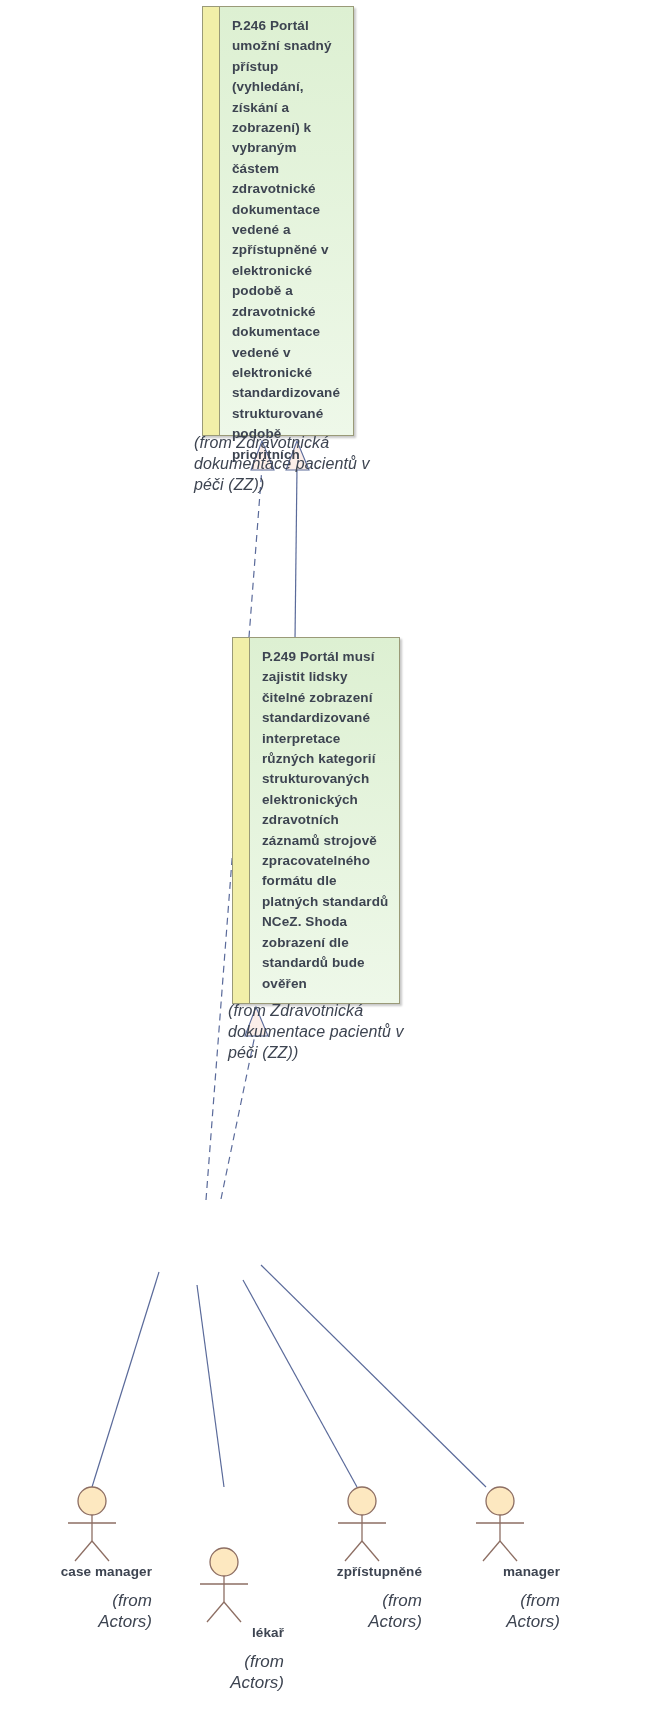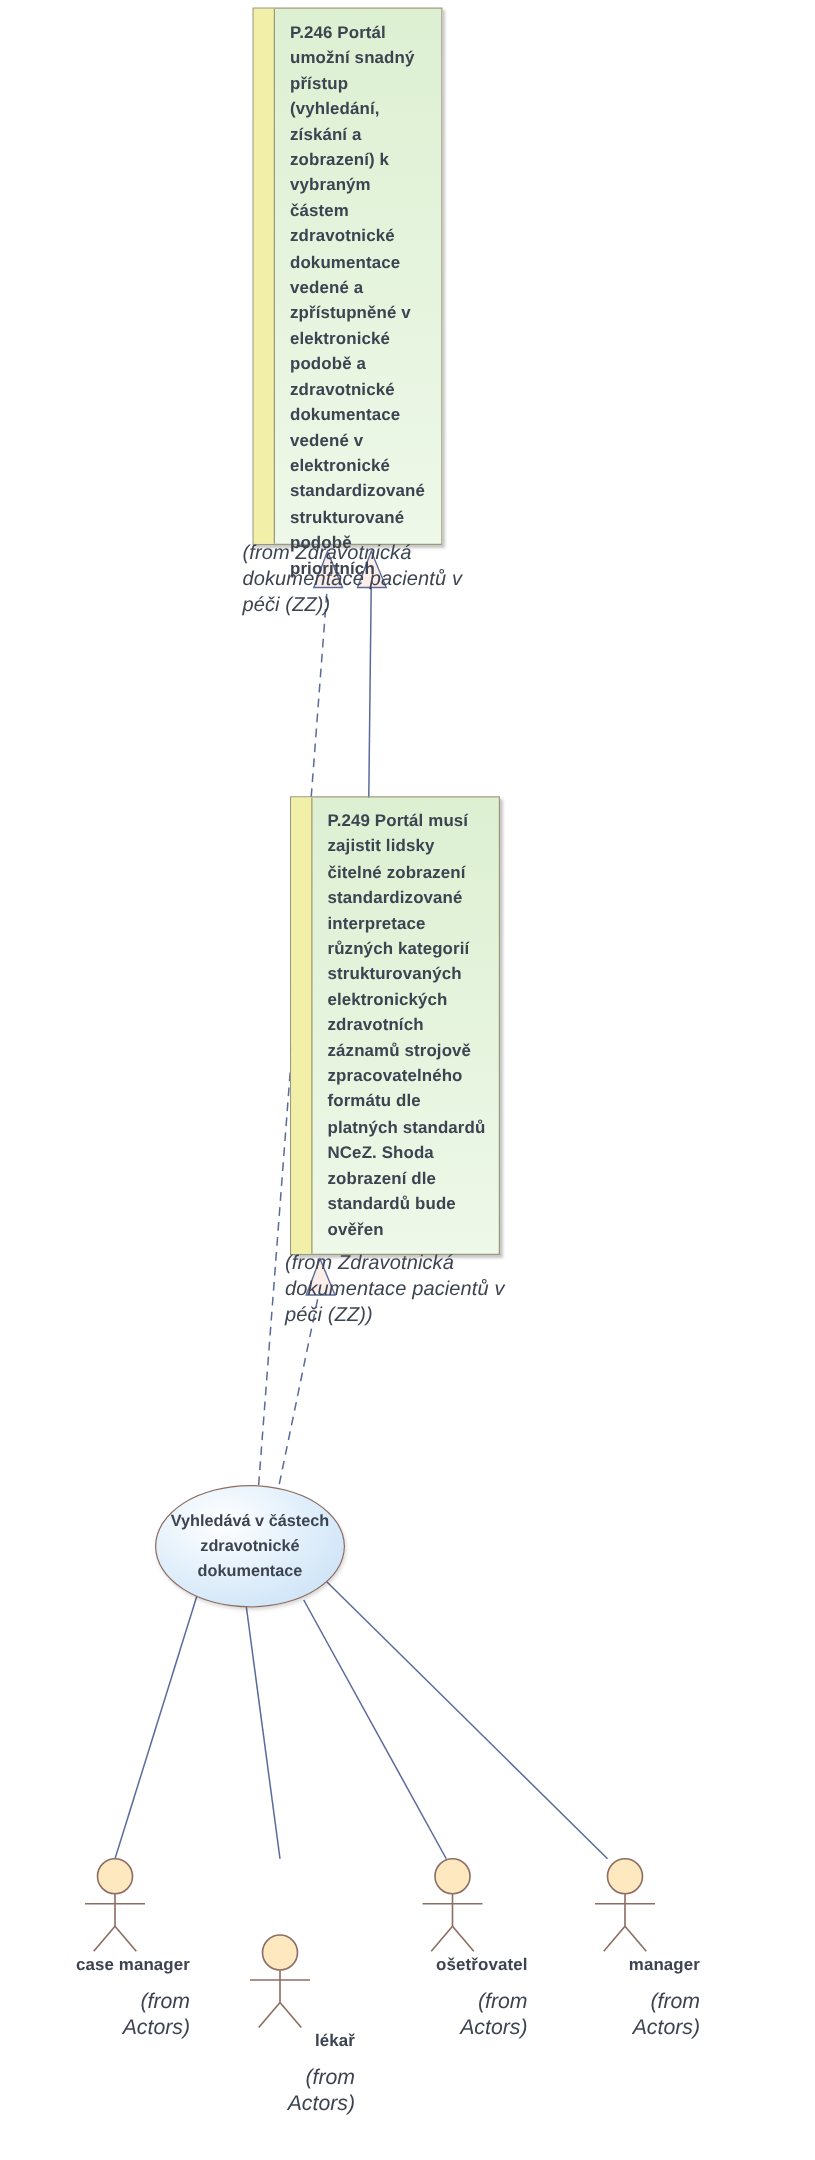--- a/index.html
+++ b/index.html
@@ -157,23 +157,20 @@
   </div>
   <div class="from-caption" style="left:194px; top:432px; width:200px;">(from Zdravotnická dokumentace pacientů v péči (ZZ))</div>
 
   <div class="note" style="left:232px; top:637px; width:168px; height:367px;">
     <div class="note-stripe"></div>
     <div class="note-gap"></div>
     <div class="note-body">P.249  Portál musí zajistit lidsky čitelné zobrazení standardizované interpretace různých kategorií strukturovaných elektronických zdravotních záznamů strojově zpracovatelného formátu dle platných standardů NCeZ. Shoda zobrazení dle standardů bude ověřen</div>
   </div>
   <div class="from-caption" style="left:228px; top:1000px; width:200px;">(from Zdravotnická dokumentace pacientů v péči (ZZ))</div>
 
-  <div class="usecase" style="left:124px; top:1188px; width:152px; height:98px;">
-    <span>Vyhledává v částech zdravotnické dokumentace</span>
-  </div>
 
   <div class="actor" style="left:32px; top:1485px;">
     <svg class="actor-figure" viewBox="0 0 120 78">
       <circle cx="60" cy="16" r="14" fill="#fde8c0" stroke="#8d6e63" stroke-width="1.3"></circle>
       <line x1="60" y1="30" x2="60" y2="56" stroke="#8d6e63" stroke-width="1.3"></line>
       <line x1="36" y1="38" x2="84" y2="38" stroke="#8d6e63" stroke-width="1.3"></line>
       <line x1="60" y1="56" x2="43" y2="76" stroke="#8d6e63" stroke-width="1.3"></line>
       <line x1="60" y1="56" x2="77" y2="76" stroke="#8d6e63" stroke-width="1.3"></line>
     </svg>
     <div class="actor-name">case manager</div>
@@ -199,21 +196,21 @@
   </div>
 
   <div class="actor" style="left:302px; top:1485px;">
     <svg class="actor-figure" viewBox="0 0 120 78">
       <circle cx="60" cy="16" r="14" fill="#fde8c0" stroke="#8d6e63" stroke-width="1.3"></circle>
       <line x1="60" y1="30" x2="60" y2="56" stroke="#8d6e63" stroke-width="1.3"></line>
       <line x1="36" y1="38" x2="84" y2="38" stroke="#8d6e63" stroke-width="1.3"></line>
       <line x1="60" y1="56" x2="43" y2="76" stroke="#8d6e63" stroke-width="1.3"></line>
       <line x1="60" y1="56" x2="77" y2="76" stroke="#8d6e63" stroke-width="1.3"></line>
     </svg>
-    <div class="actor-name">ošetřovatel</div>
+    <div class="actor-name">zpřístupněné</div>
     <div class="actor-from">
       <div>(from</div>
       <div>Actors)</div>
     </div>
   </div>
 
   <div class="actor" style="left:440px; top:1485px;">
     <svg class="actor-figure" viewBox="0 0 120 78">
       <circle cx="60" cy="16" r="14" fill="#fde8c0" stroke="#8d6e63" stroke-width="1.3"></circle>
       <line x1="60" y1="30" x2="60" y2="56" stroke="#8d6e63" stroke-width="1.3"></line>

